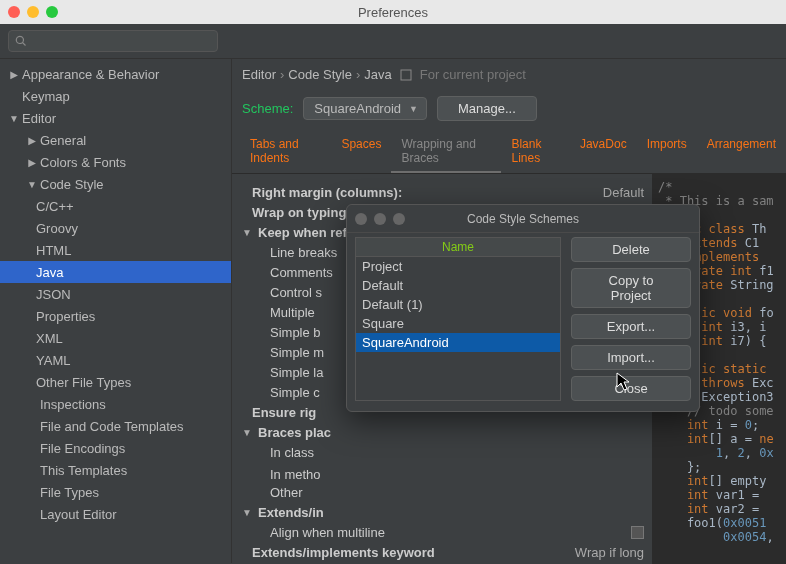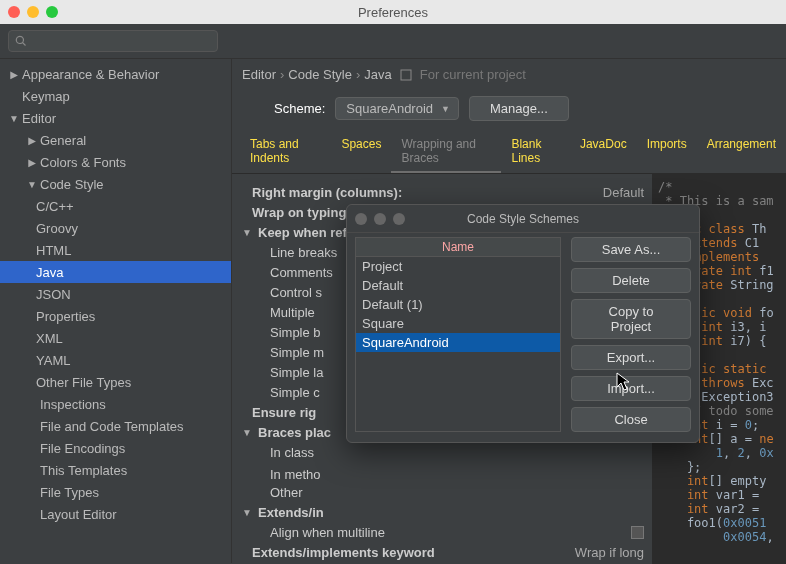--- a/index.html
+++ b/index.html
@@ -58,33 +58,33 @@
 .tree-label { white-space: nowrap; }
 .indent-0 { padding-left: 6px; }
 .indent-1 { padding-left: 24px; }
 .indent-2 { padding-left: 20px; }
 .content { flex:1; background:#3c3f41; position:relative; }
 .breadcrumb { padding: 8px 10px 0 10px; color:#bbb; font-size:13px; display:flex; gap:4px; align-items:center; }
 .breadcrumb .sep { color:#888; }
 .breadcrumb .muted { color:#777; }
 .proj-icon { width:12px; height:12px; margin:0 4px; }
 .scheme-row { display:flex; align-items:center; gap:10px; padding:14px 10px 10px 10px; }
-.scheme-row label { color:#ffffff;margin-left:32px; }
+.scheme-row label { color:#22c55e; }
 .combo {
   background:#4c5052; border:1px solid #5e6060; border-radius:4px;
   padding:3px 8px 3px 10px; display:flex; align-items:center; gap:8px;
   min-width:110px;
 }
 .combo .tri { font-size:9px; color:#aaa; }
 .btn {
   background:#4c5052; border:1px solid #5e6060; border-radius:4px;
   padding:4px 20px; color:#ddd; cursor:pointer;
 }
 .tabs { display:flex; gap:0; border-bottom:1px solid #2b2b2b; padding-left:8px; }
-.tab { padding:6px 10px; color:#fde047; font-size:12px; cursor:pointer; }
+.tab { padding:6px 10px; color:#f97316; font-size:12px; cursor:pointer; }
 .tab.active { color:#888; border-bottom:2px solid #6e6e6e; }
 .settings-body { display:flex; height:calc(100% - 110px); }
 .options-col { width:420px; padding:8px 0 0 10px; }
 .opt-line { display:flex; align-items:center; height:20px; }
 .opt-label { flex:1; color:#ccc; }
 .opt-head { font-weight:bold; color:#ddd; display:flex; align-items:center; }
 .opt-head .tri2 { margin-right:6px; font-size:10px; color:#aaa; width:10px; }
 .opt-val { color:#aaa; margin-right:8px; }
 .cb { width:13px; height:13px; background:#555; border:1px solid #777; display:inline-block; }
 .preview-col { flex:1; background:#2b2b2b; font-family:Menlo,Consolas,monospace; font-size:12px; padding:6px; color:#a9b7c6; overflow:hidden; white-space:pre; }
@@ -95,21 +95,21 @@
 .modal-overlay {
   position:absolute; left:346px; top:204px; width:354px;
   background:#3c3f41; border:1px solid #555; border-radius:6px;
   box-shadow:0 10px 30px rgba(0,0,0,0.5);
 }
 .modal-title { height:28px; background:#3c3f41; border-bottom:1px solid #4a4a4a; display:flex; align-items:center; position:relative; padding:0 8px; border-radius:6px 6px 0 0;}
 .modal-title .traffic span { background:#666; }
 .modal-title-text { position:absolute; left:0; right:0; text-align:center; color:#bbb; font-size:12px; }
 .modal-body { display:flex; padding:4px 8px 10px 8px; gap:10px; }
 .modal-list { flex:1; border:1px solid #555; background:#3c3f41; }
-.modal-list-header { text-align:center; color:#fca5a5; font-size:12px; padding:2px 0; border-bottom:1px solid #555; background:#45494a; }
+.modal-list-header { text-align:center; color:#84cc16; font-size:12px; padding:2px 0; border-bottom:1px solid #555; background:#45494a; }
 .modal-list-item { padding:2px 6px; color:#ccc; font-size:13px; cursor:pointer; }
 .modal-list-item.sel { background:#0d5aa7; color:#fff; }
 .modal-btns { display:flex; flex-direction:column; gap:6px; width:120px; }
 .modal-btns .btn { text-align:center; }
 .cursor { position:absolute; left:616px; top:372px; pointer-events:none; }
 .cursor svg { width:16px; height:20px; }
 </style>
 </head>
 <body>
 
@@ -381,21 +381,20 @@
       <div class="modal-list-header">Name</div>
       <div id="modal-items">
           <div class="modal-list-item">Project</div>
           <div class="modal-list-item">Default</div>
           <div class="modal-list-item">Default (1)</div>
           <div class="modal-list-item">Square</div>
           <div class="modal-list-item sel">SquareAndroid</div>
         </div>
     </div>
     <div class="modal-btns" id="modal-btns">
-        <div class="btn">Save As...</div>
         <div class="btn">Delete</div>
         <div class="btn">Copy to Project</div>
         <div class="btn">Export...</div>
         <div class="btn">Import...</div>
         <div class="btn">Close</div>
       </div>
   </div>
 </div>
 
 <div class="cursor">

